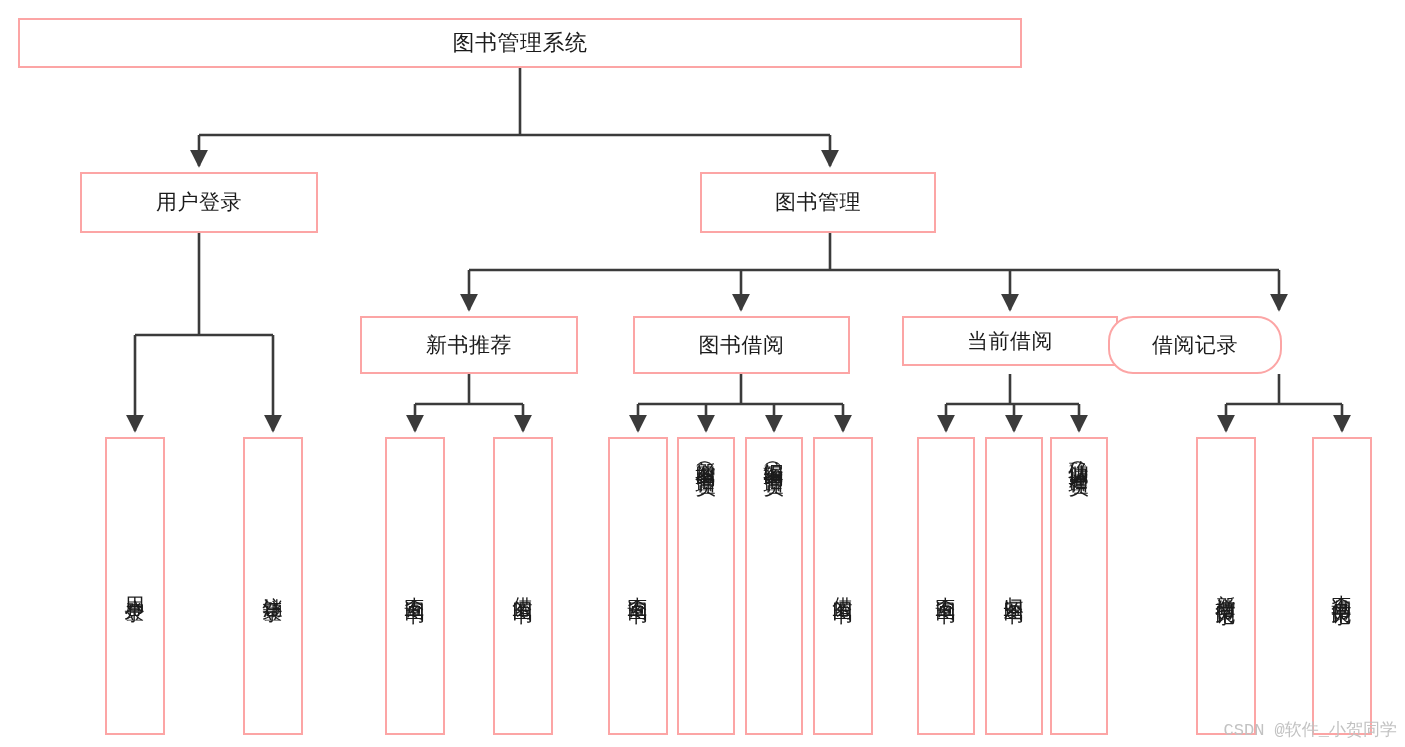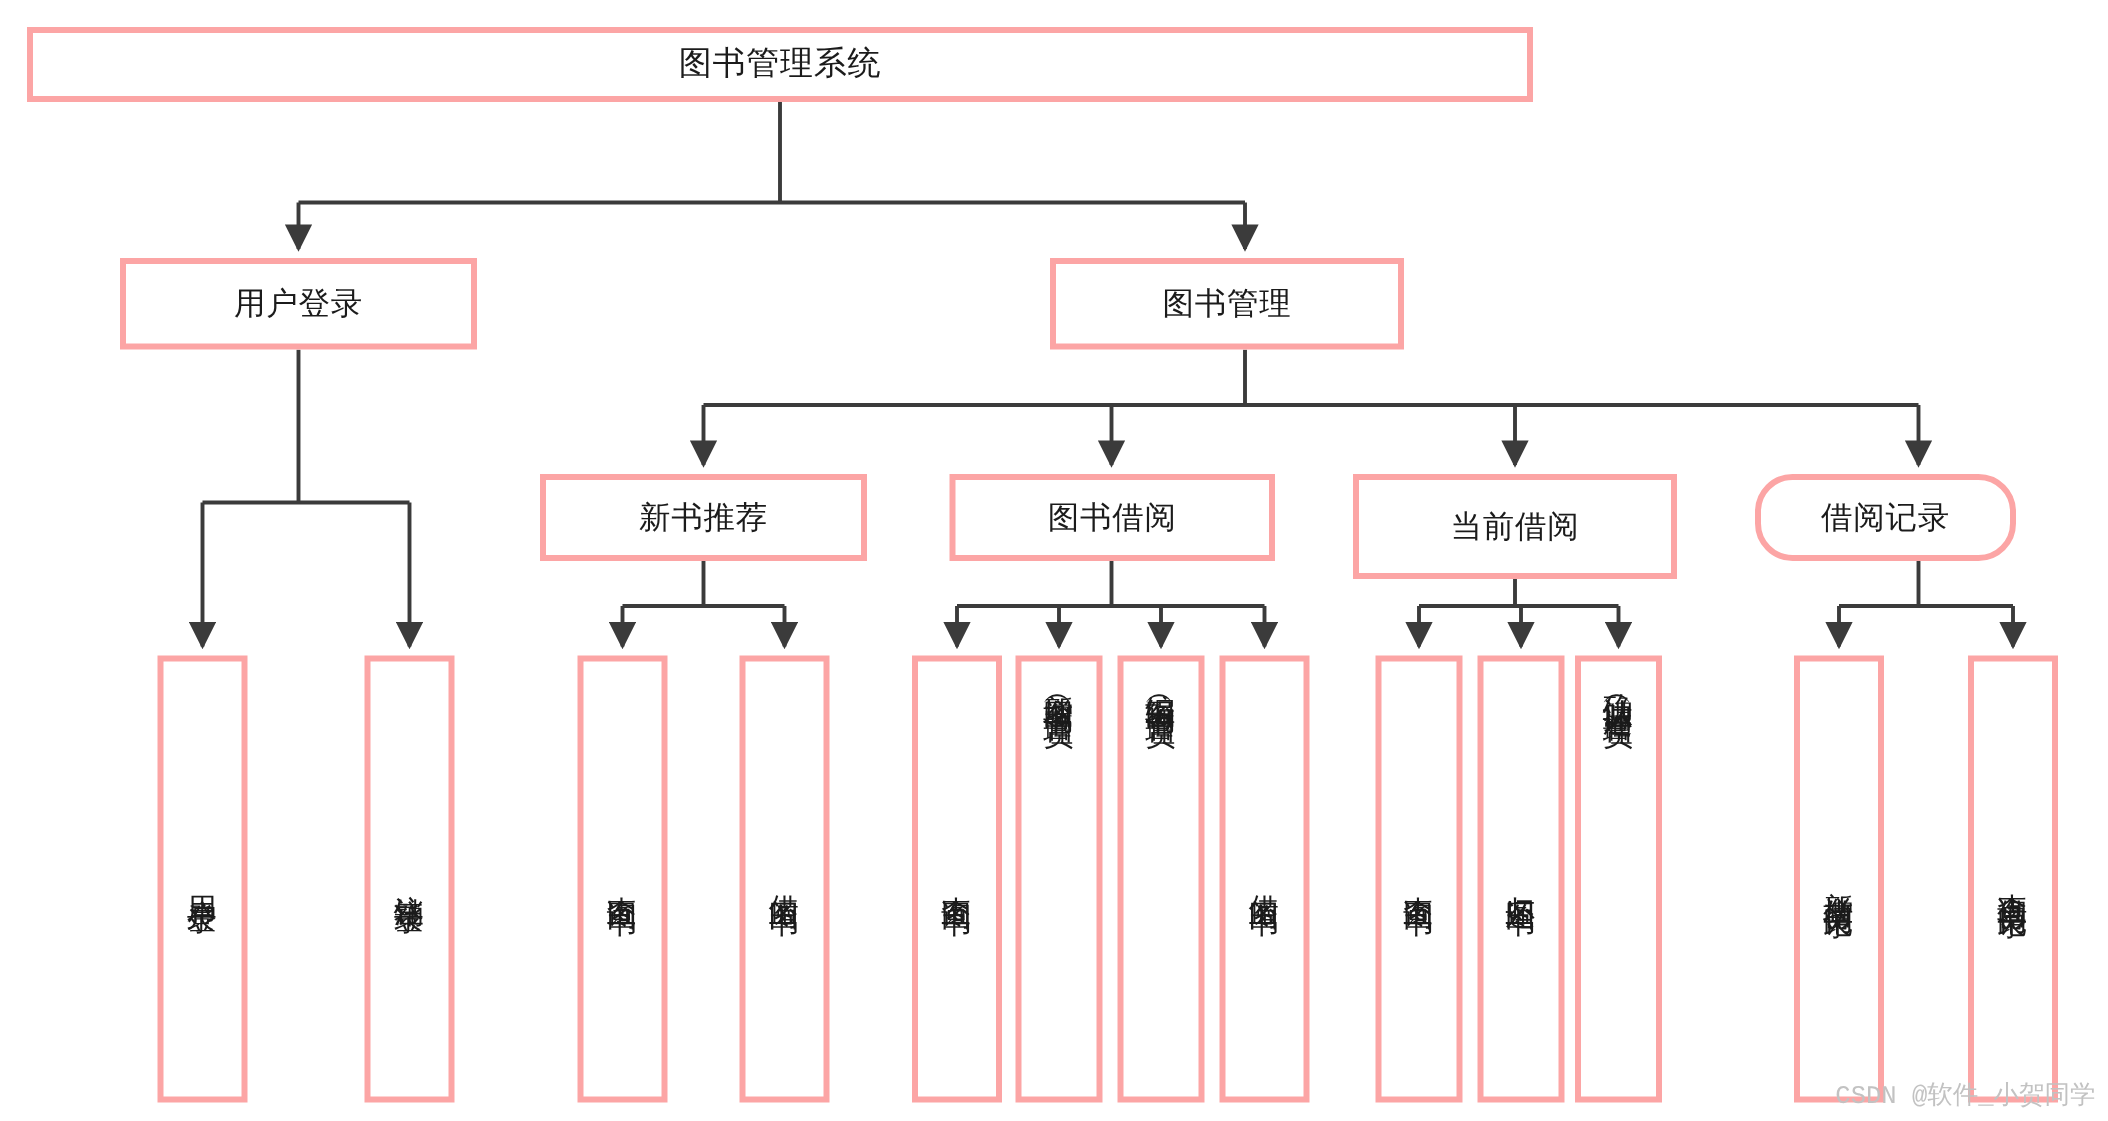--- a/index.html
+++ b/index.html
@@ -21,21 +21,21 @@
     left: 0;
     top: 0;
     width: 1405px;
     height: 747px;
     pointer-events: none;
   }
   .node {
     position: absolute;
     box-sizing: border-box;
     background: #ffffff;
-    border: 4px solid #fca5a5;
+    border: 2px solid #fca5a5;
     display: flex;
     align-items: center;
     justify-content: center;
     color: #1b1b1b;
     letter-spacing: 0.5px;
   }
   .node-label {
     display: block;
     white-space: nowrap;
     line-height: 1.18;
@@ -144,25 +144,25 @@
   </div>
 
   <div class="node h" style="left:633px; top:316px; width:217px; height:58px;">
     <span class="node-label">图书借阅</span>
   </div>
 
   <div class="node h" style="left:360px; top:316px; width:218px; height:58px;">
     <span class="node-label">新书推荐</span>
   </div>
 
-  <div class="node h" style="left:902px; top:316px; width:216px; height:70px;">
+  <div class="node h" style="left:902px; top:316px; width:216px; height:50px;">
     <span class="node-label">当前借阅</span>
   </div>
 
-  <div class="node h" style="left:1170px; top:316px; width:174px; height:58px;border-radius:25px;">
+  <div class="node h" style="left:1108px; top:316px; width:174px; height:58px;border-radius:25px;">
     <span class="node-label">借阅记录</span>
   </div>
 
   <div class="node v centered" style="left:105px; top:437px; width:60px; height:298px;">
     <span class="node-label">用户登录</span>
   </div>
 
   <div class="node v centered" style="left:243px; top:437px; width:60px; height:298px;">
     <span class="node-label">注销登录</span>
   </div>

